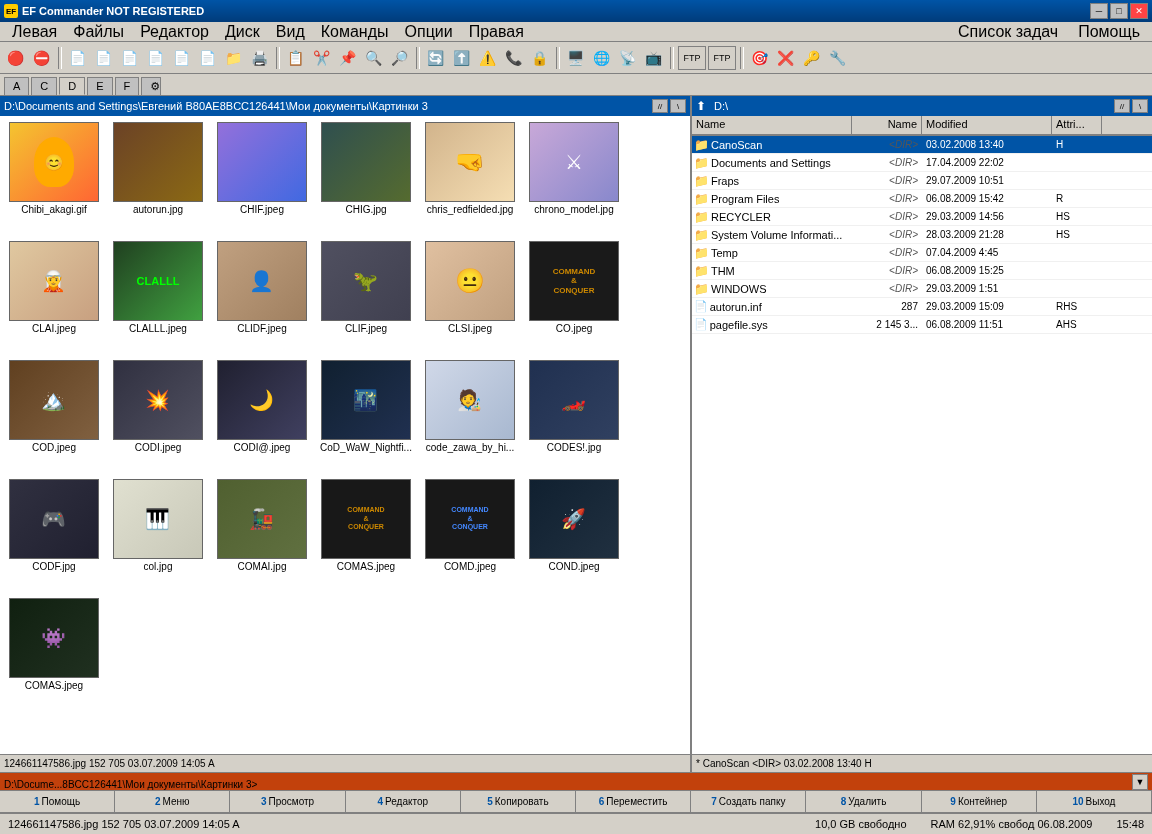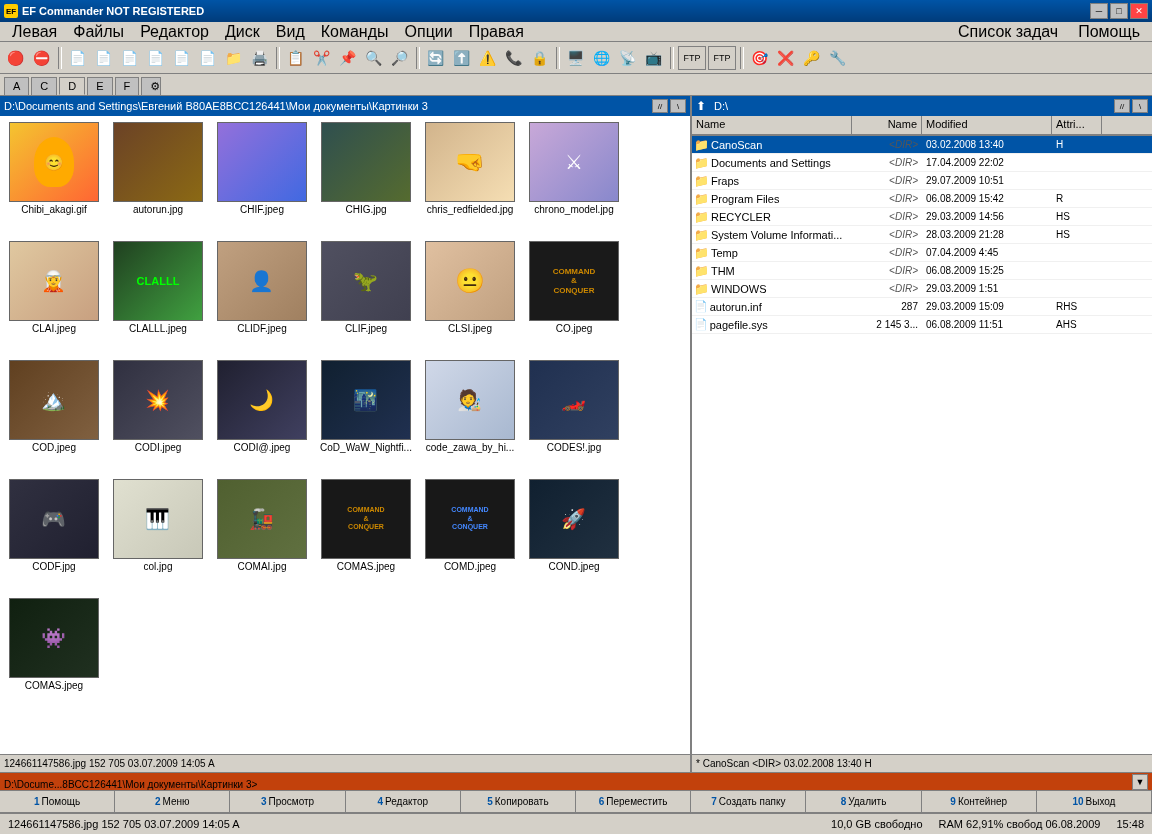--- a/index.html
+++ b/index.html
@@ -341,21 +341,21 @@
       height: 22px;
       display: flex;
       align-items: center;
       padding: 0 8px;
       flex-shrink: 0;
       border-top: 2px solid #808080;
       gap: 8px;
       font-size: 11px;
     }
     #status-left { flex: 1; }
-    #status-right { display: flex; gap: 16px; }
+    #status-right { display: flex; gap: 24px; }
 
     
     ::-webkit-scrollbar { width: 16px; }
     ::-webkit-scrollbar-track { background: #d4d0c8; }
     ::-webkit-scrollbar-thumb { background: #a0a0a0; border: 1px solid #808080; }
     .thumb-cmd { background: #202020; }
 
     
     .thumb-chibi { background: linear-gradient(135deg, #f4c430 30%, #ff6b35 70%); }
   </style>

